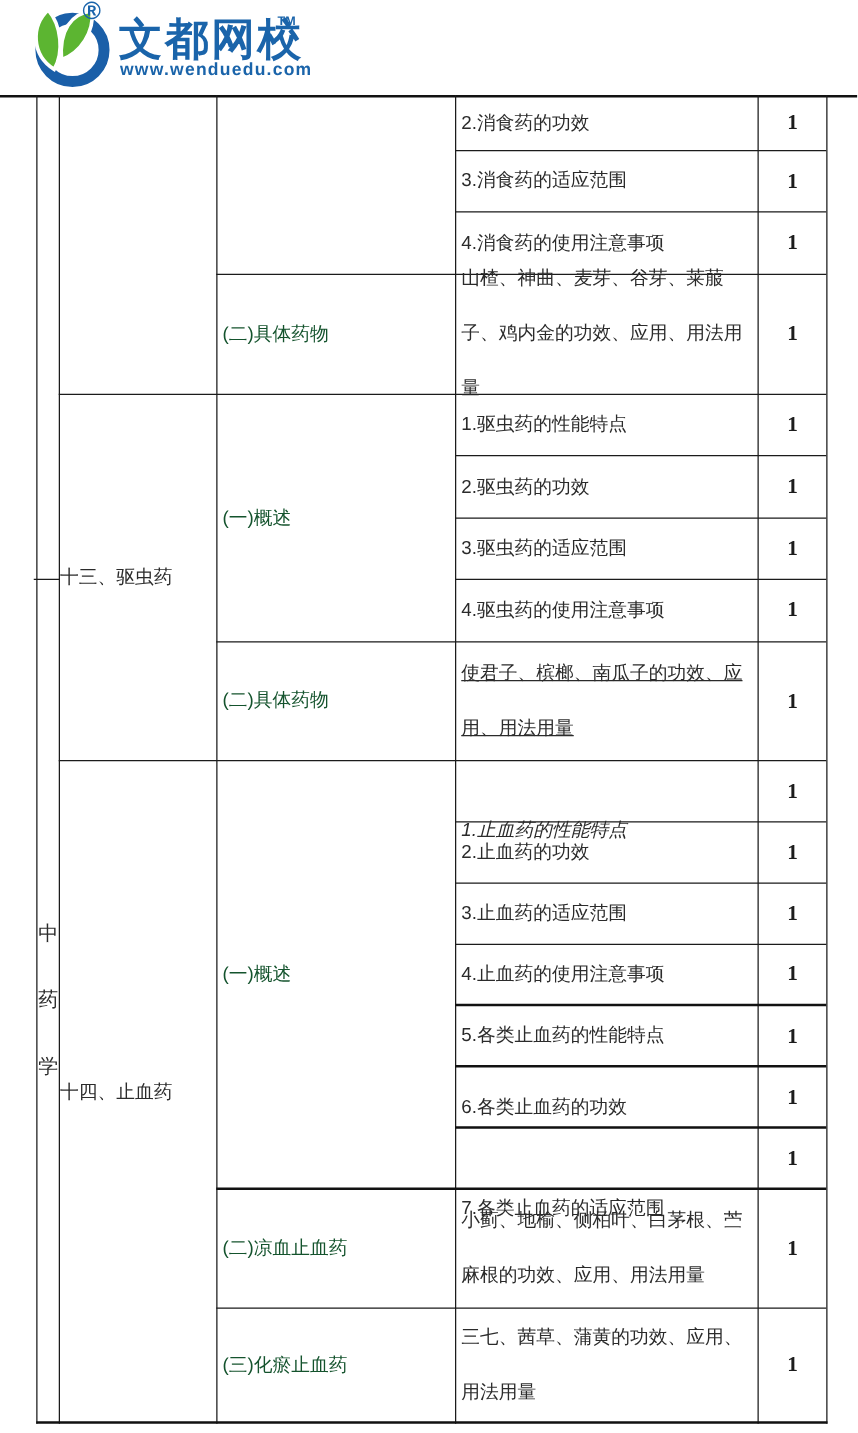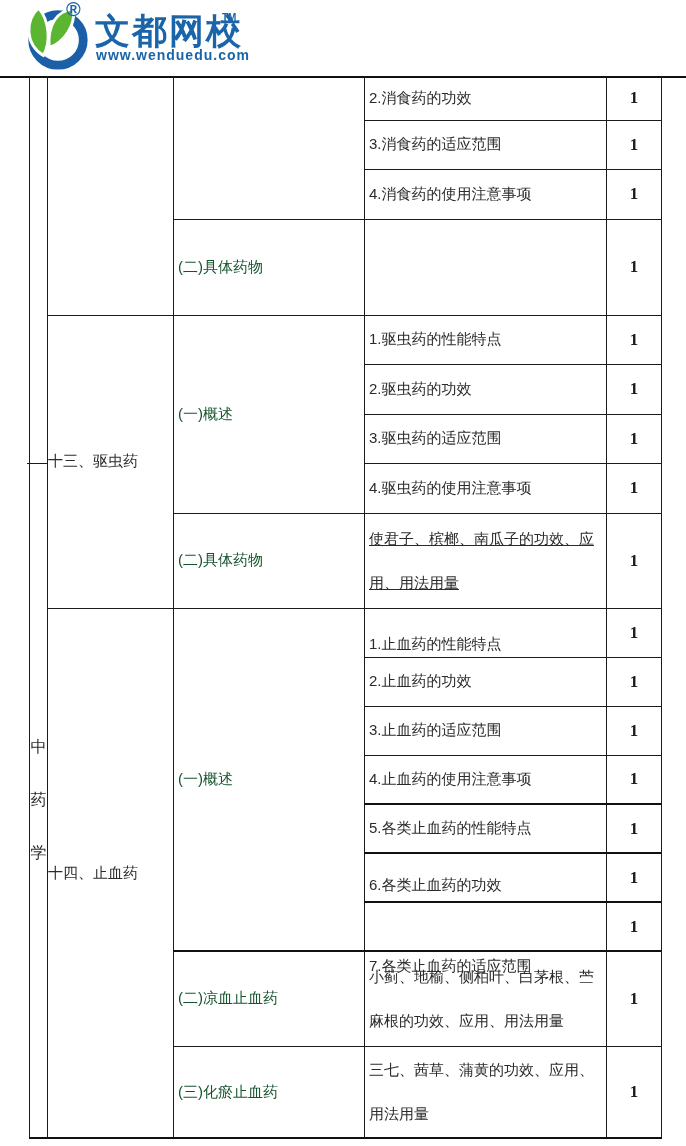--- a/index.html
+++ b/index.html
@@ -96,40 +96,43 @@
 
   <div class="content-cell" style="top:76px;height:44px;">2.消食药的功效</div>
   <div class="score-cell" style="top:76px;height:44px;">1</div>
 
   <div class="content-cell" style="top:120px;height:49px;">3.消食药的适应范围</div>
   <div class="score-cell" style="top:120px;height:49px;">1</div>
 
   <div class="content-cell" style="top:169px;height:50px;">4.消食药的使用注意事项</div>
   <div class="score-cell" style="top:169px;height:50px;">1</div>
 
+  <div class="content-cell" style="top:219px;height:96px;">
+    <div class="wrap2">山楂、神曲、麦芽、谷芽、莱菔子、鸡内金的功效、应用、用法用量</div>
+  </div>
   <div class="score-cell" style="top:219px;height:96px;">1</div>
 
   <div class="content-cell" style="top:315px;height:49px;">1.驱虫药的性能特点</div>
   <div class="score-cell" style="top:315px;height:49px;">1</div>
 
   <div class="content-cell" style="top:364px;height:50px;">2.驱虫药的功效</div>
   <div class="score-cell" style="top:364px;height:50px;">1</div>
 
   <div class="content-cell" style="top:414px;height:49px;">3.驱虫药的适应范围</div>
   <div class="score-cell" style="top:414px;height:49px;">1</div>
 
   <div class="content-cell" style="top:463px;height:50px;">4.驱虫药的使用注意事项</div>
   <div class="score-cell" style="top:463px;height:50px;">1</div>
 
   <div class="content-cell" style="top:513px;height:95px;text-decoration:underline;">
     <div class="wrap2">使君子、槟榔、南瓜子的功效、应用、用法用量</div>
   </div>
   <div class="score-cell" style="top:513px;height:95px;">1</div>
 
-  <div class="content-cell" style="top:620px;height:49px;">1.止血药的性能特点</div>
+  <div class="content-cell" style="top:640px;height:49px;font-style:italic;">1.止血药的性能特点</div>
   <div class="score-cell" style="top:608px;height:49px;">1</div>
 
   <div class="content-cell" style="top:657px;height:49px;">2.止血药的功效</div>
   <div class="score-cell" style="top:657px;height:49px;">1</div>
 
   <div class="content-cell" style="top:706px;height:49px;">3.止血药的适应范围</div>
   <div class="score-cell" style="top:706px;height:49px;">1</div>
 
   <div class="content-cell" style="top:755px;height:48px;">4.止血药的使用注意事项</div>
   <div class="score-cell" style="top:755px;height:48px;">1</div>

